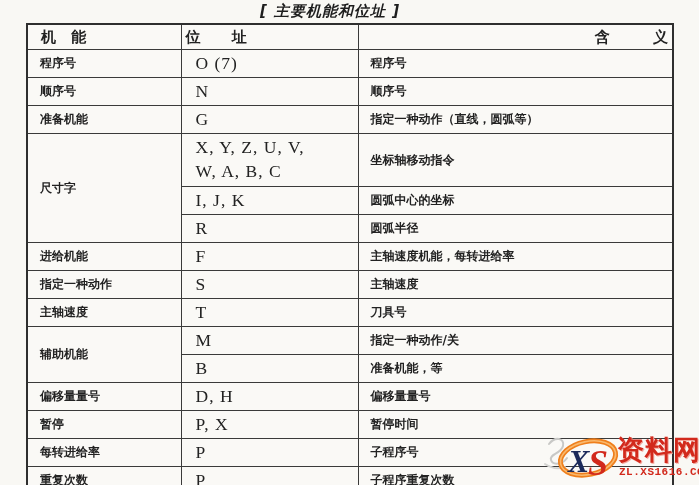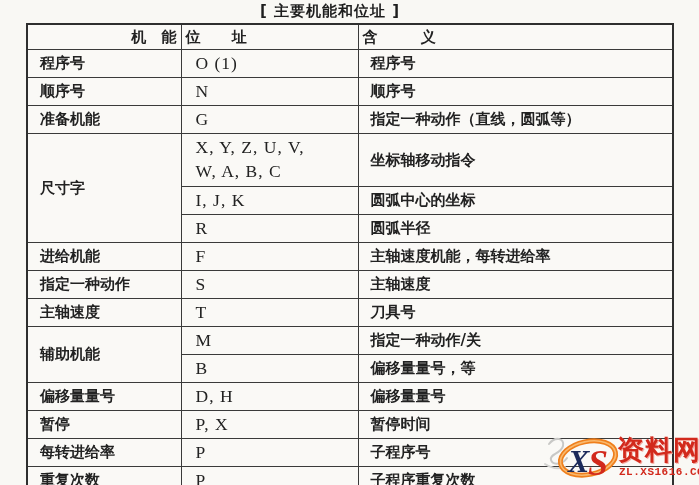--- a/index.html
+++ b/index.html
@@ -19,20 +19,21 @@
   .doc-title {
     position: absolute;
     top: 2px;
     left: 0;
     width: 660px;
     text-align: center;
     font-size: 15px;
     font-weight: bold;
     color: #1e1e1e;
     letter-spacing: 1px;
+    font-style: italic;
   }
   table.main-table {
     position: absolute;
     left: 26px;
     top: 23px;
     width: 646px;
     border-collapse: collapse;
     table-layout: fixed;
     border: 2px solid #2f2f2f;
     background: #faf9f6;
@@ -45,26 +46,26 @@
     color: #222;
     vertical-align: middle;
     overflow: hidden;
   }
   .main-table th {
     height: 22px;
     font-size: 15px;
     font-weight: bold;
     padding: 1px 4px;
   }
-  th.h-fn  { text-align: right; padding-left: 13px; word-spacing: 10px; }
+  th.h-fn  { text-align: left; padding-left: 13px; word-spacing: 10px; }
   th.h-ad  { text-align: left; word-spacing: 26px; }
-  th.h-mn  { text-align: left; word-spacing: 38px; }
+  th.h-mn  { text-align: right; word-spacing: 38px; }
   .main-table td {
     height: 25px;
-    font-size: 15px;
+    font-size: 12px;
     font-weight: 600;
     padding: 1px 6px 1px 12px;
   }
   tr.r-tall td { height: 50px; }
   td.addr {
     font-family: "Liberation Serif", "DejaVu Serif", serif;
     font-weight: normal;
     font-size: 17.5px;
     letter-spacing: 1px;
     padding-left: 14px;
@@ -130,21 +131,21 @@
     <thead>
       <tr>
         <th class="h-fn">机 能</th>
         <th class="h-ad">位 址</th>
         <th class="h-mn">含 义</th>
       </tr>
     </thead>
     <tbody>
       <tr>
         <td>程序号</td>
-        <td class="addr">O (1)</td>
+        <td class="addr">O (7)</td>
         <td>程序号</td>
       </tr>
       <tr>
         <td>顺序号</td>
         <td class="addr">N</td>
         <td>顺序号</td>
       </tr>
       <tr>
         <td>准备机能</td>
         <td class="addr">G</td>
@@ -179,21 +180,21 @@
         <td class="addr">T</td>
         <td>刀具号</td>
       </tr>
       <tr>
         <td rowspan="2">辅助机能</td>
         <td class="addr">M</td>
         <td>指定一种动作/关</td>
       </tr>
       <tr>
         <td class="addr">B</td>
-        <td>偏移量量号，等</td>
+        <td>准备机能，等</td>
       </tr>
       <tr>
         <td>偏移量量号</td>
         <td class="addr">D, H</td>
         <td>偏移量量号</td>
       </tr>
       <tr>
         <td>暂停</td>
         <td class="addr">P, X</td>
         <td>暂停时间</td>

